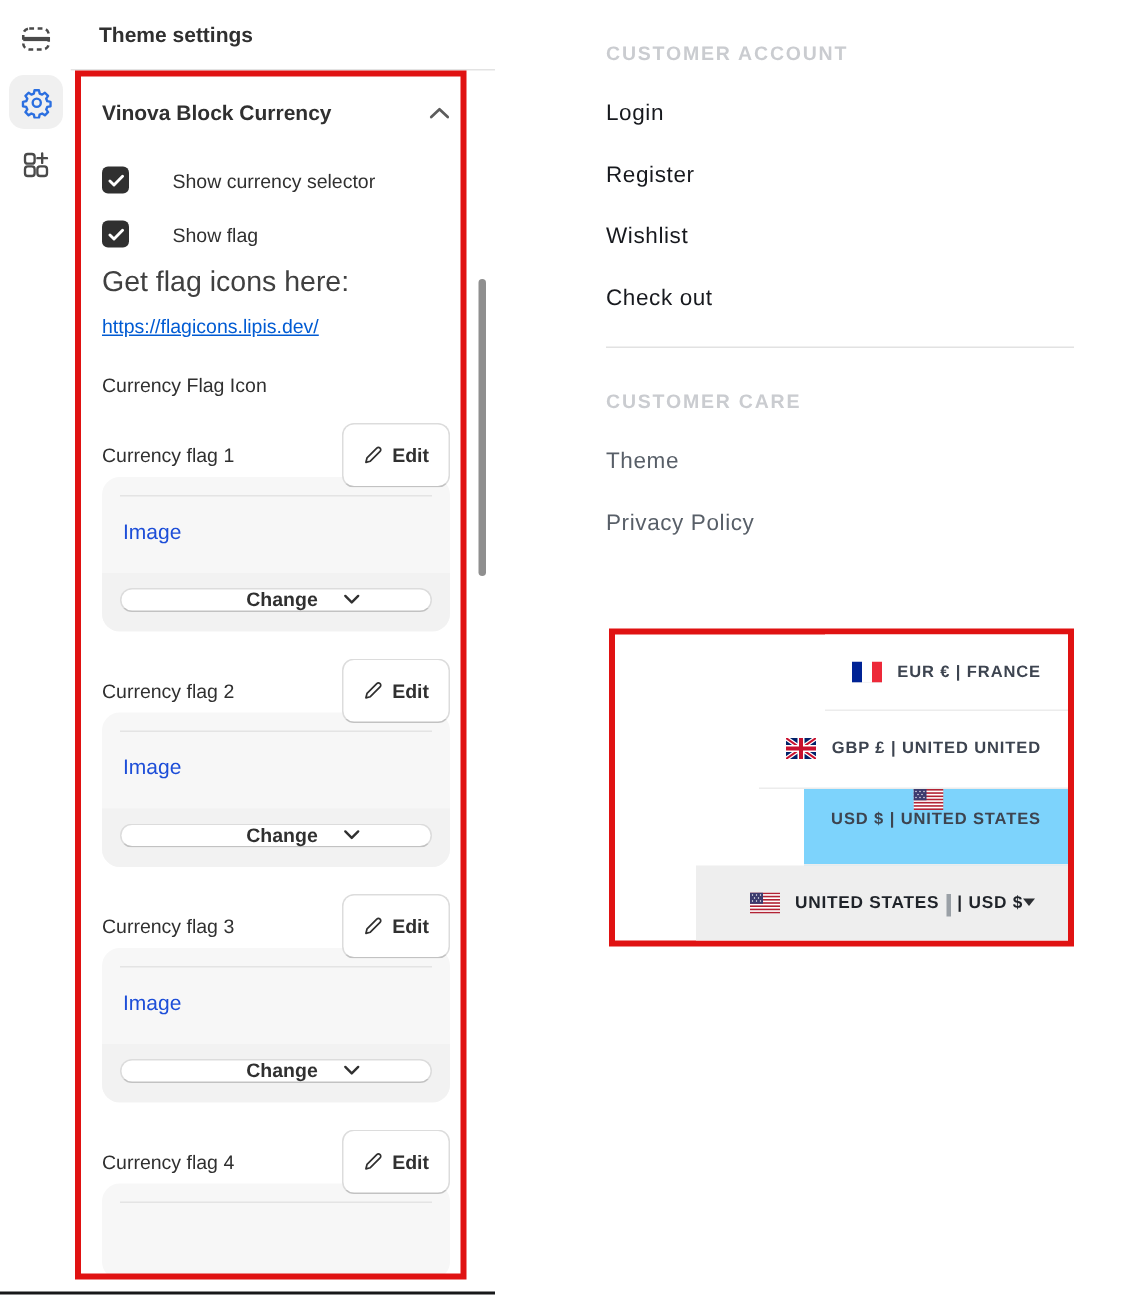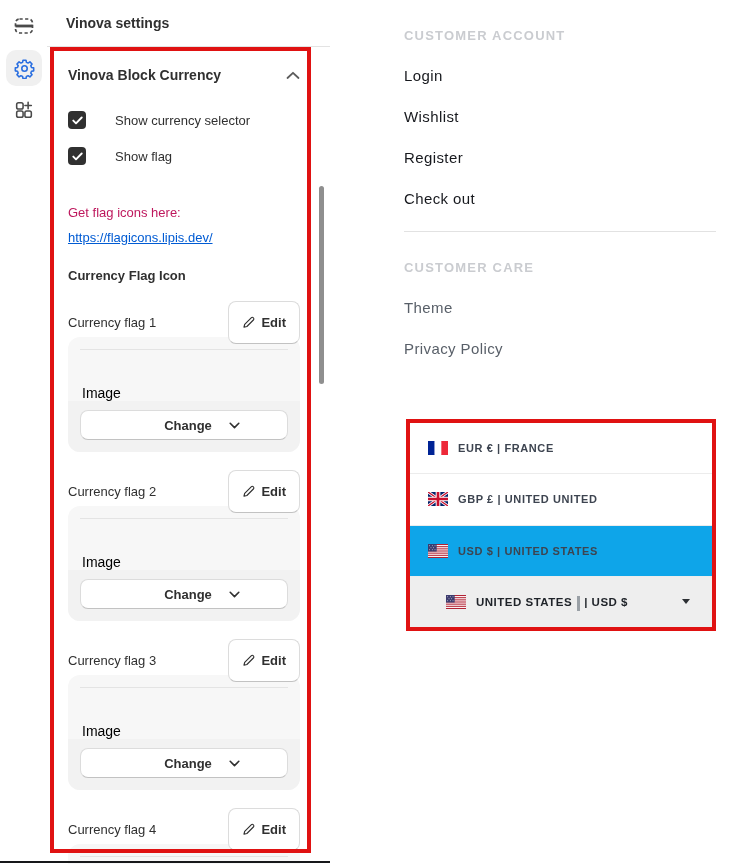--- a/index.html
+++ b/index.html
@@ -22,53 +22,53 @@
   .panel-body { padding:0 30px 0 21px; }
 
   .section-header { margin-top:14px; height:28px; display:flex; align-items:center; justify-content:space-between; cursor:pointer;text-align:right; }
   .section-title { font-size:14px; font-weight:700; color:#303030; }
 
   .check-row { display:flex; align-items:center; margin-top:22px; cursor:pointer;gap:20px; }
   .check-row.second { margin-top:18px; }
   .checkbox { width:18px; height:18px; border-radius:4px; background:#303030; display:flex; align-items:center; justify-content:center; flex:0 0 auto; }
   .check-label { margin-left:9px; font-size:13px; color:#303030; }
 
-  .help-text { margin-top:40px; font-size:13px; color:#be185d; }
+  .help-text { margin-top:13px; font-size:19px; color:#404040; }
   .help-link { display:inline-block; margin-top:10px; font-size:13px; color:#005bd3; text-decoration:underline; cursor:pointer; }
-  .subheading { margin-top:22px; font-size:13px; font-weight:700; color:#303030; }
+  .subheading { margin-top:22px; font-size:13px; font-weight:400; color:#303030; }
 
   .flag-group { margin-top:24px; }
   .label-row { height:30px; display:flex; align-items:center; justify-content:space-between; }
   .flag-label { font-size:13px; color:#303030; }
   .btn { background:#fff; border:1px solid #dcdcdc; border-bottom-color:#c2c2c2; border-radius:8px;
          font-size:13px; font-weight:600; color:#303030; display:inline-flex; align-items:center;
          justify-content:center; cursor:pointer; font-family:"Liberation Sans",sans-serif; }
   .edit-btn { height:43px; padding:0 13px; gap:6px; }
   .flag-card { margin-top:0; background:#f7f7f7; border-radius:12px; overflow:hidden; }
   .img-area { height:64px; position:relative; }
   .img-divider { position:absolute; left:12px; right:12px; top:12px; height:1px; background:#e4e4e4; }
-  .img-label { position:absolute; left:14px; top:28px; font-size:14px; color:#000000;margin-top:20px; }
+  .img-label { position:absolute; left:14px; top:28px; font-size:14px; color:#1d4ed8; }
   .change-area { background:#f2f2f2; padding:9px 12px 12px 12px; }
-  .change-btn { width:100%; height:30px; gap:17px;padding-left:36px; }
+  .change-btn { width:100%; height:16px; gap:17px;padding-left:36px; }
 
   
   .scroll-thumb { position:absolute; left:319px; top:186px; width:5px; height:198px; background:#8f8f8f; border-radius:3px; z-index:6; }
 
   
   .preview { position:absolute; left:404px; top:0; width:312px; }
   .pv-heading { margin-top:28px; font-size:13px; font-weight:700; letter-spacing:1.2px; color:#caccd0; }
   .pv-link { display:block; margin-top:24px; font-size:15px; letter-spacing:.4px; color:#17191e; cursor:pointer; }
   .pv-link.care { color:#585f68; }
   .pv-divider { margin-top:24px; height:1px; background:#e2e2e2; }
 
   
-  .currency-box { position:absolute; left:406px; top:419px; width:310px; height:212px; border:4px solid #e01212; background:#fff; display:flex; flex-direction:column; }
+  .currency-box { position:absolute; left:406px; top:419px; width:310px; height:212px; border:4px solid #e01212; background:#fff; display:flex; flex-direction:column;align-items:flex-end; }
   .cur-row { flex:1; display:flex; align-items:center; padding:0 18px; border-bottom:1px solid #ececec; background:#fff; cursor:pointer; }
   .cur-row:last-child { border-bottom:none; }
-  .cur-row.hl { background:#0ea5e9; }
+  .cur-row.hl { background:#7dd3fc;flex-direction:column; }
   .cur-row.selector { background:#eeeeee; justify-content:space-between;padding-left:36px; }
   .flag { width:20px; height:14px; margin-right:10px; flex:0 0 auto; box-shadow:0 0 0 1px rgba(0,0,0,.12) inset; }
   .cur-label { font-size:11px; font-weight:600; letter-spacing:.6px; color:#3d4450; }
   .sel-left { display:flex; align-items:center; }
   .sel-label { font-size:11.5px; font-weight:800; letter-spacing:.5px; color:#1f2329; }
   .text-cursor { display:inline-block; width:3px; height:15px; background:#9aa0a6; margin:0 4px -3px 5px; }
   .sel-chevron { width:0; height:0; border-left:4px solid transparent; border-right:4px solid transparent; border-top:5px solid #2c2f33; margin-right:4px; }
 
   
   .red-box-1 { position:absolute; left:50px; top:47px; width:261px; height:806px; border:4px solid #e01212; z-index:10; pointer-events:none; }
@@ -99,21 +99,21 @@
       <rect x="4" y="4" width="7" height="7" rx="2" stroke="#4a4a4a" stroke-width="1.7"></rect>
       <rect x="4" y="13" width="7" height="7" rx="2" stroke="#4a4a4a" stroke-width="1.7"></rect>
       <rect x="13" y="13" width="7" height="7" rx="2" stroke="#4a4a4a" stroke-width="1.7"></rect>
       <path d="M16.5 3.5v7M13 7h7" stroke="#4a4a4a" stroke-width="1.7" stroke-linecap="round"></path>
     </svg>
   </div>
 </div>
 
 <div class="settings-panel">
   <div class="panel-header">
-    <span class="panel-title">Vinova settings</span>
+    <span class="panel-title">Theme settings</span>
   </div>
 
   <div class="panel-body">
 
     <div class="section-header">
       <span class="section-title">Vinova Block Currency</span>
       <svg width="14" height="9" viewBox="0 0 14 9" fill="none">
         <path d="M1.5 7 7 1.8 12.5 7" stroke="#5c5c5c" stroke-width="1.8" stroke-linecap="round" stroke-linejoin="round"></path>
       </svg>
     </div>
@@ -242,22 +242,22 @@
     </div>
 
   </div>
 </div>
 
 <div class="scroll-thumb"></div>
 
 <div class="preview">
   <div class="pv-heading">CUSTOMER ACCOUNT</div>
   <a class="pv-link">Login</a>
+  <a class="pv-link">Register</a>
   <a class="pv-link">Wishlist</a>
-  <a class="pv-link">Register</a>
   <a class="pv-link">Check out</a>
 
   <div class="pv-divider"></div>
 
   <div class="pv-heading">CUSTOMER CARE</div>
   <a class="pv-link care">Theme</a>
   <a class="pv-link care">Privacy Policy</a>
 </div>
 
 <div class="currency-box">

